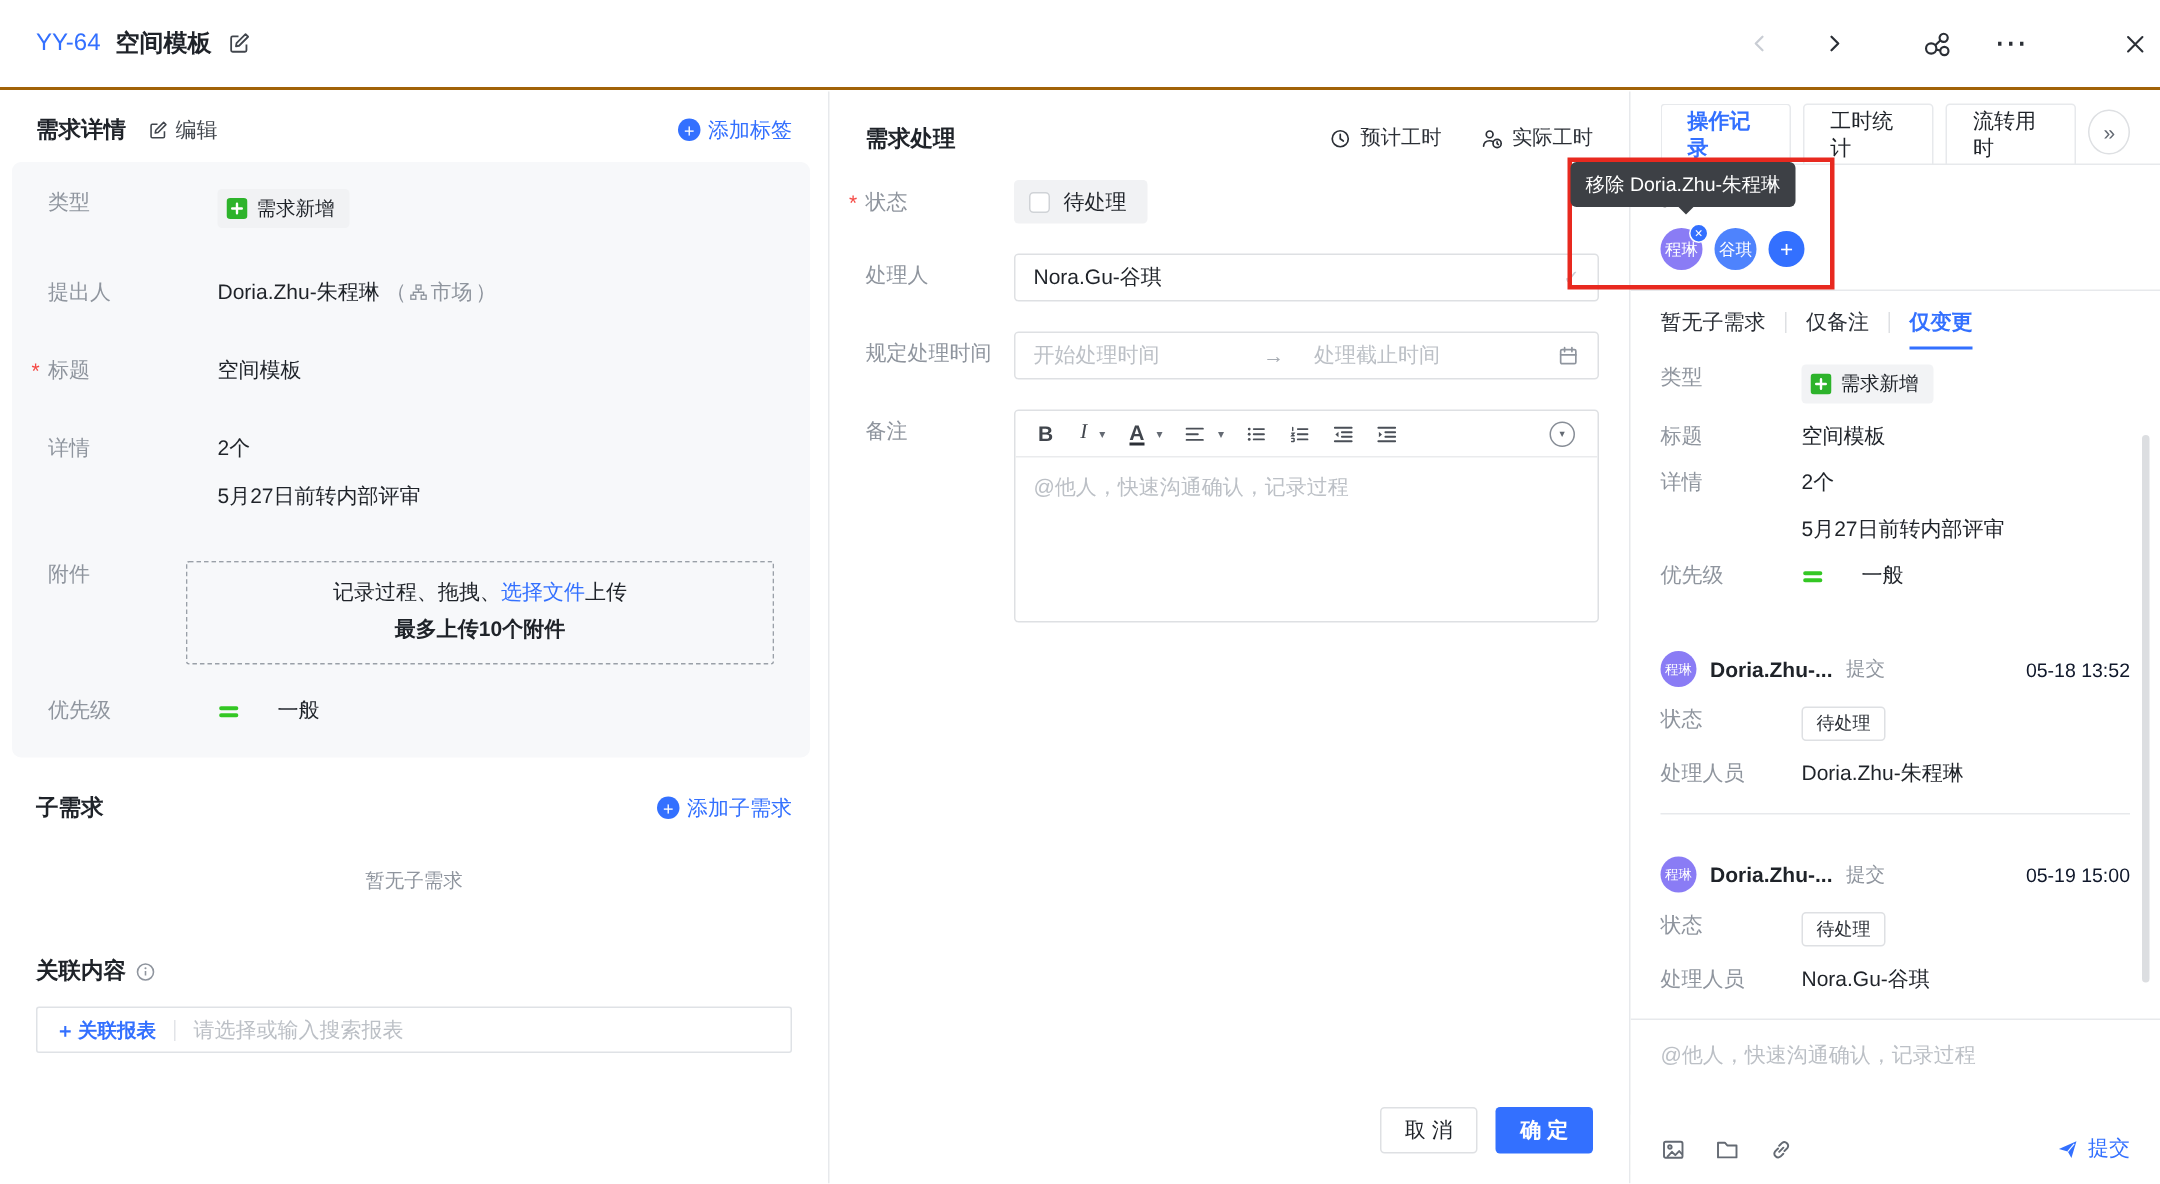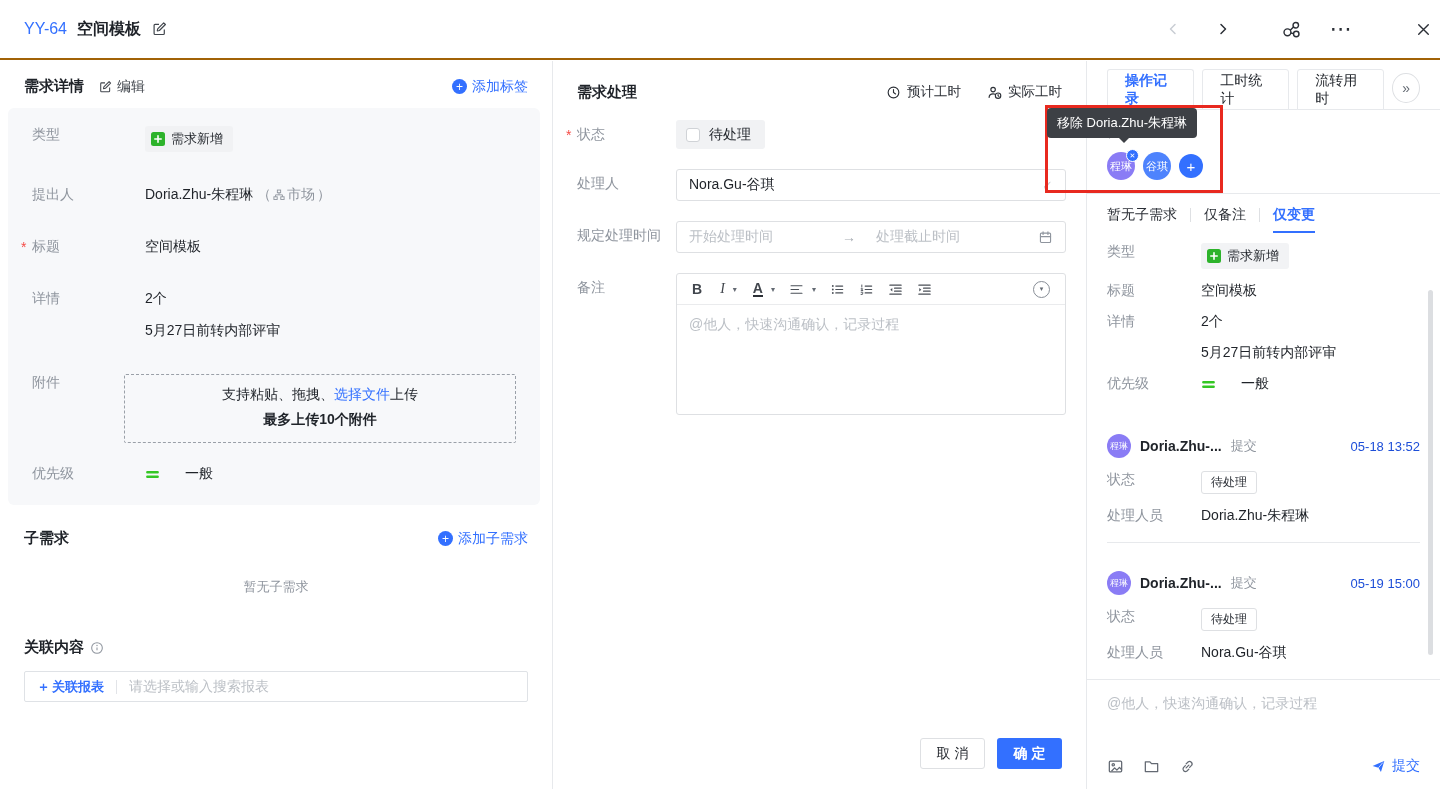--- a/index.html
+++ b/index.html
@@ -109,21 +109,21 @@
   .fsep { width:1px; height:14px; background:#dee0e3; margin:2px 13px 0; }
   .rfields { padding:10px 20px 0; }
   .rfrow { display:flex; margin-bottom:13px; align-items:flex-start; }
   .rflabel { width:94px; flex:none; color:#8f959e; }
   .rfvalue { flex:1; min-width:0; }
   .activity { padding:28px 20px 0; }
   .act-head { display:flex; align-items:center; }
   .act-avatar { width:24px; height:24px; border-radius:50%; background:#8a7cf5; color:#fff; font-size:9px; display:flex; align-items:center; justify-content:center; flex:none; }
   .act-user { font-weight:600; margin-left:9px; }
   .act-action { color:#8f959e; margin-left:9px; font-size:13px; }
-  .act-time { margin-left:auto; color:#1d4ed8; font-size:13px; }
+  .act-time { margin-left:auto; color:#0f172a; font-size:13px; }
   .act-rows { margin-top:13px; }
   .status-tag { display:inline-block; border:1px solid #dee0e3; border-radius:3px; padding:2px 9px; font-size:12px; color:#2b2f36; background:#fff; }
   .act-divider { border-bottom:1px solid #e7e9ec; margin:17px 20px 0; }
   .comment-sec { border-top:1px solid #e7e9ec; margin-top:17px; padding:15px 20px 0; }
   .comment-ph { color:#bcc0c6; }
   .comment-bar { position:absolute; left:0; right:0; bottom:0; height:46px; display:flex; align-items:center; padding:0 20px; background:#fff; }
   .cicon { color:#646a73; margin-right:19px; cursor:pointer; }
   .submit-link { margin-left:auto; display:flex; align-items:center; gap:6px; color:#3370ff; cursor:pointer; }
   .rscrollbar { position:absolute; right:7px; top:229px; width:5px; height:365px; background:#dcdee1; border-radius:3px; }
 
@@ -234,21 +234,21 @@
           <span class="fvalue">
             <div>2个</div>
             <div class="dline2">5月27日前转内部评审</div>
           </span>
         </div>
         <div class="frow attach-row">
           <span class="flabel">附件</span>
           <span class="fvalue">
             <div class="attach-box">
               <div>
-                <span>支持粘贴、拖拽、</span><span class="lnk">选择文件</span><span>上传</span>
+                <span>记录过程、拖拽、</span><span class="lnk">选择文件</span><span>上传</span>
               </div>
               <div class="attach-line2">最多上传10个附件</div>
             </div>
           </span>
         </div>
         <div class="frow">
           <span class="flabel">优先级</span>
           <span class="fvalue">
             <span class="prio">
               <svg class="ic" width="15" height="15" viewBox="0 0 15 15">

